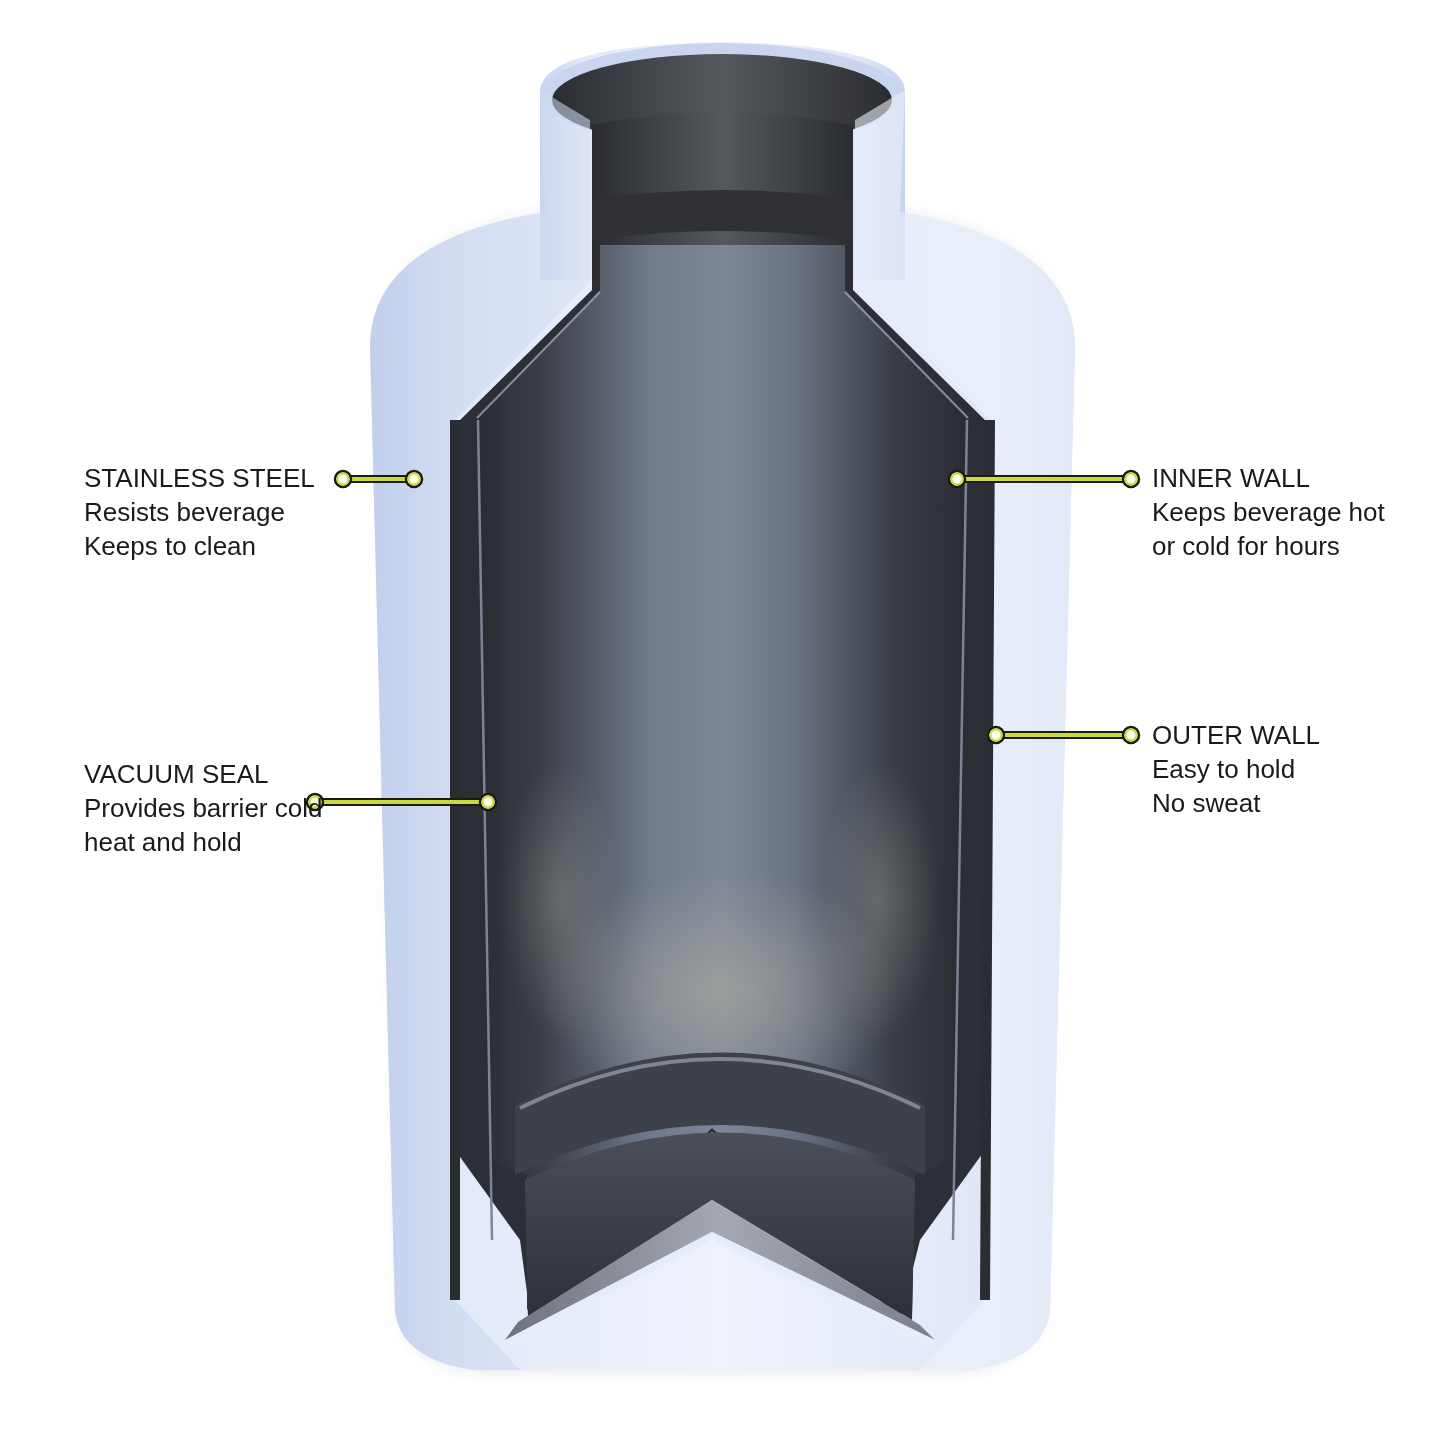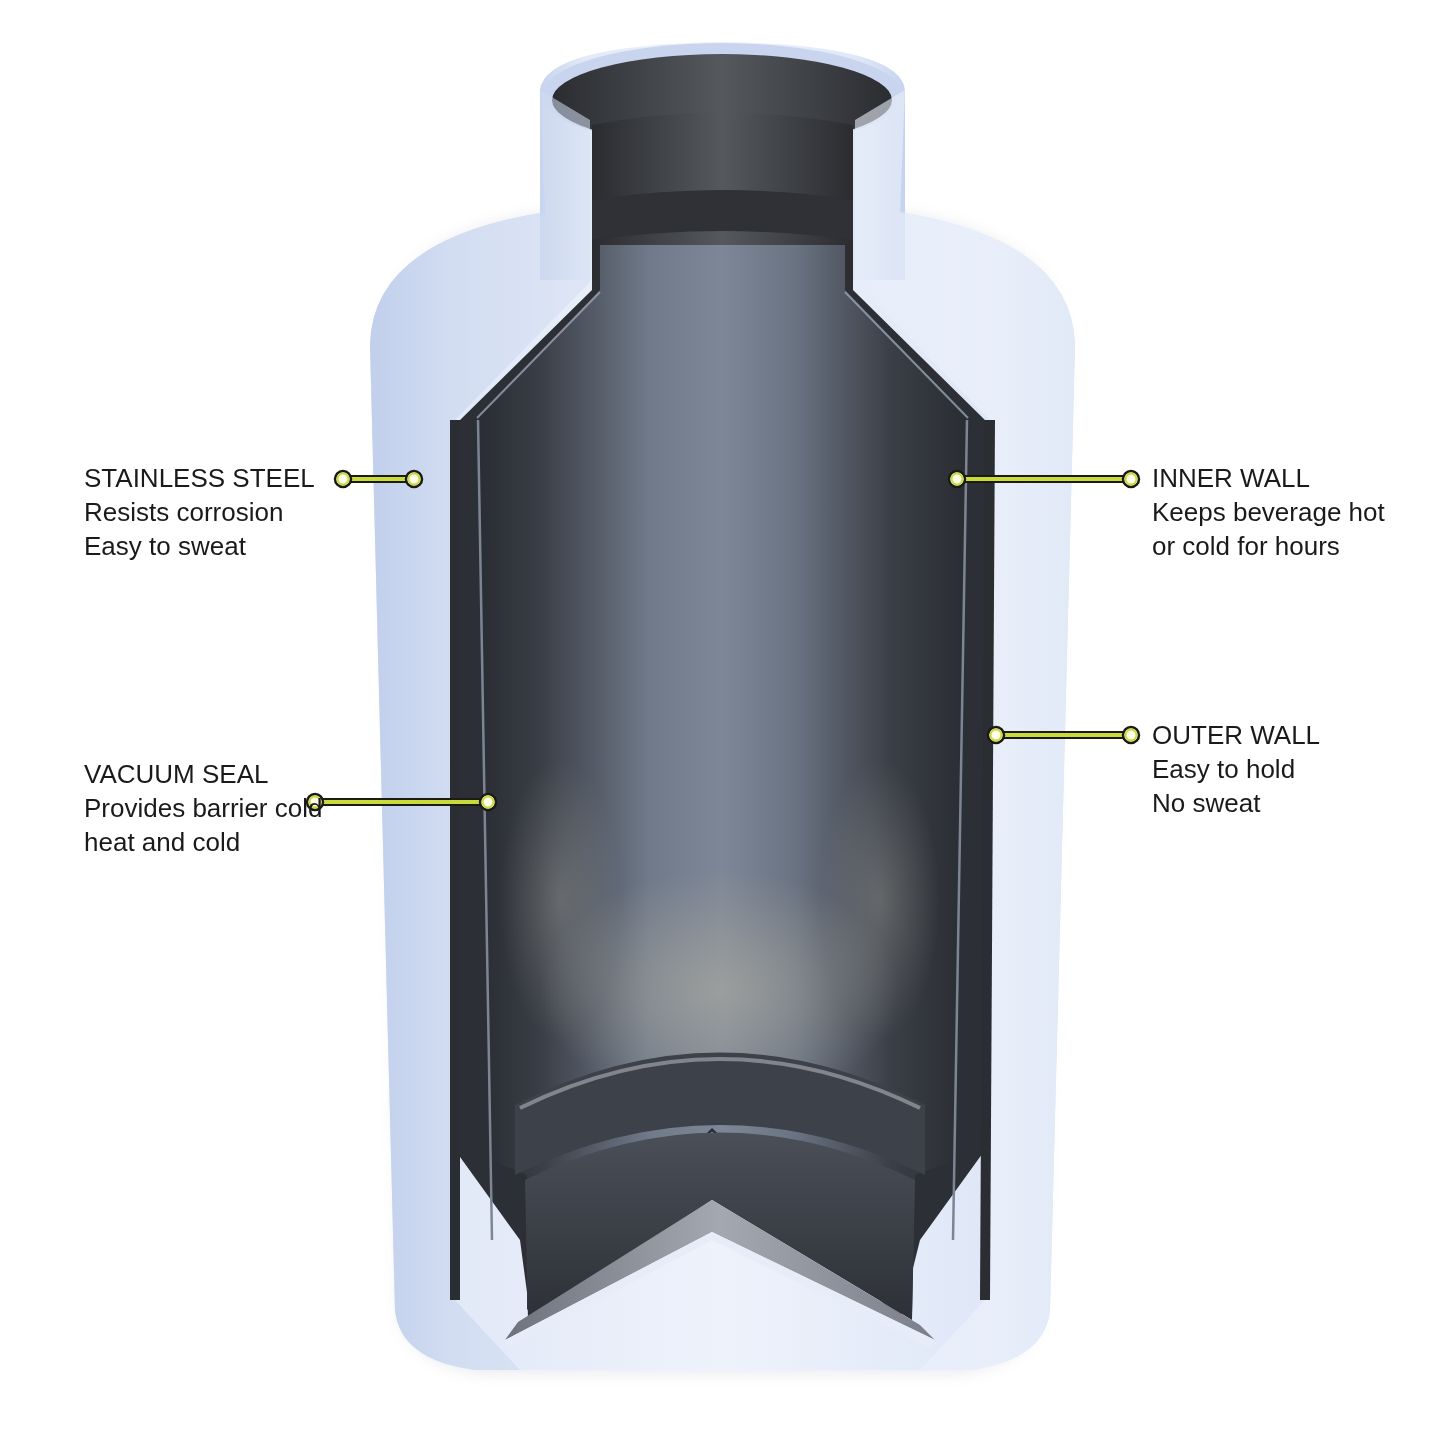--- a/index.html
+++ b/index.html
@@ -141,35 +141,35 @@
       <line x1="315" y1="802" x2="488" y2="802" stroke="#c8da3c" stroke-width="4"></line>
       <circle cx="315" cy="802" r="8" fill="#fbfde8" stroke="#1b1b12" stroke-width="2.5"></circle>
       <circle cx="315" cy="802" r="5.5" fill="#fbfde8" stroke="#c8da3c" stroke-width="2"></circle>
       <circle cx="488" cy="802" r="8" fill="#fbfde8" stroke="#1b1b12" stroke-width="2.5"></circle>
       <circle cx="488" cy="802" r="5.5" fill="#fbfde8" stroke="#c8da3c" stroke-width="2"></circle>
     </g>
   </svg>
 
   <div class="label" style="left:84px; top:461px;">
     <span class="title">STAINLESS STEEL</span>
-    <span class="line">Resists corrosion</span>
-    <span class="line">Easy to sweat</span>
+    <span class="line">Resists beverage</span>
+    <span class="line">Keeps to clean</span>
   </div>
 
   <div class="label" style="left:1152px; top:718px;">
     <span class="title">OUTER WALL</span>
     <span class="line">Easy to hold</span>
     <span class="line">No sweat</span>
   </div>
 
   <div class="label" style="left:1152px; top:461px;">
     <span class="title">INNER WALL</span>
     <span class="line">Keeps beverage hot</span>
     <span class="line">or cold for hours</span>
   </div>
 
   <div class="label" style="left:84px; top:757px;">
     <span class="title">VACUUM SEAL</span>
     <span class="line">Provides barrier cold</span>
-    <span class="line">heat and cold</span>
+    <span class="line">heat and hold</span>
   </div>
 
 </div>
 
 </body></html>

